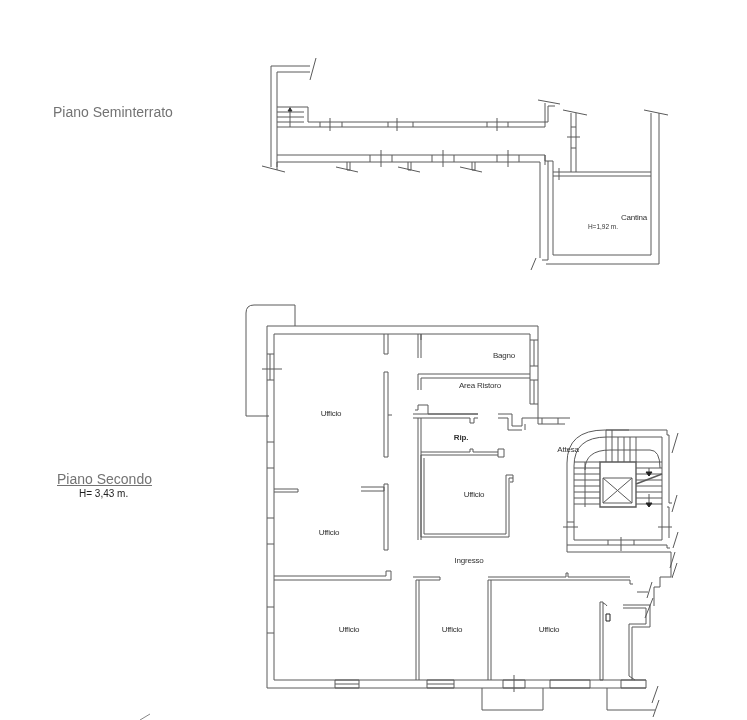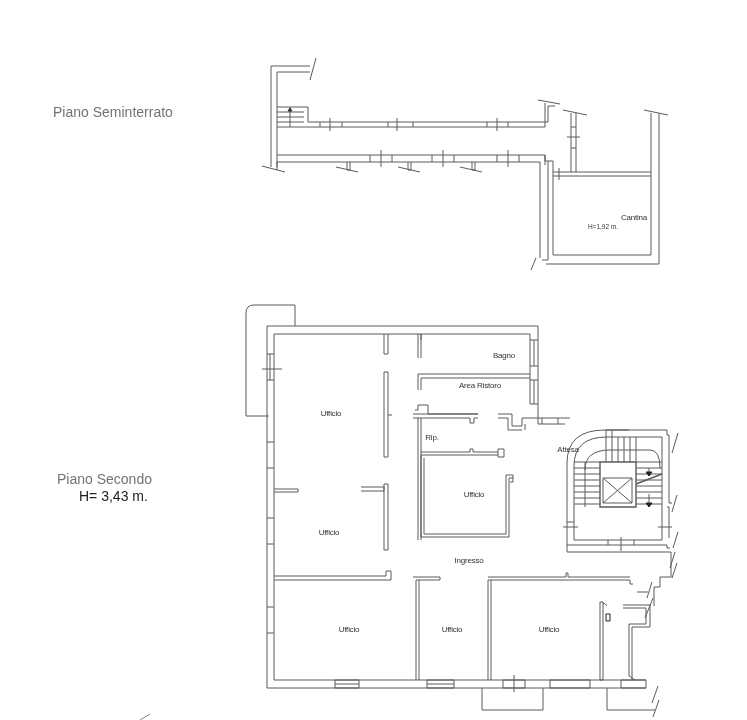--- a/index.html
+++ b/index.html
@@ -1,28 +1,28 @@
 <!DOCTYPE html>
 <html><head>
   <meta charset="utf-8">
   <style>
     html, body { margin: 0; padding: 0; background: #ffffff; }
     body { width: 747px; height: 720px; position: relative; overflow: hidden; font-family: "Liberation Sans", sans-serif; }
     .plan-svg { position: absolute; left: 0; top: 0; }
     .floor-title { position: absolute; color: #737373; font-size: 14px; white-space: nowrap; font-family: "Liberation Sans", sans-serif; }
-    .floor-sub { position: absolute; color: #222; font-size: 14px; white-space: nowrap; font-family: "Liberation Sans", sans-serif; }
+    .floor-sub { position: absolute; color: #222; font-size: 10px; white-space: nowrap; font-family: "Liberation Sans", sans-serif; }
     .room-label { position: absolute; color: #333; font-size: 8px; white-space: nowrap; transform: translate(-50%, -50%); font-family: "Liberation Sans", sans-serif; letter-spacing: -0.2px; }
     .room-sub { position: absolute; color: #333; font-size: 6.5px; white-space: nowrap; transform: translate(-50%, -50%); font-family: "Liberation Sans", sans-serif; }
     svg line, svg path, svg rect, svg polyline { vector-effect: non-scaling-stroke; }
   </style>
 </head>
 <body>
 
 <div class="floor-title" style="left:53px; top:104px;">Piano Seminterrato</div>
-<div class="floor-title" style="left:57px; top:471px;">Piano Secondo</div>
+<div class="floor-title" style="left:57px; top:471px;text-decoration:underline;">Piano Secondo</div>
 <div class="floor-sub" style="left:79px; top:488px;">H= 3,43 m.</div>
 
 <svg class="plan-svg" width="747" height="720" viewBox="0 0 747 720" xmlns="http://www.w3.org/2000/svg" fill="none" stroke="#5a5a5a" stroke-width="1">
 
   <g>
 
     <polyline points="310,66 271,66 271,167"></polyline>
     <polyline points="310,72 277,72 277,167"></polyline>
     <line x1="316" y1="58" x2="310" y2="80"></line>
 
@@ -260,19 +260,19 @@
   <line x1="140" y1="720" x2="150" y2="714" stroke="#888"></line>
 </svg>
 
 <div class="room-label" style="left:602px; top:217px;margin-left:32px;">Cantina</div>
 <div class="room-sub" style="left:603px; top:226px;">H=1,92 m.</div>
 
 <div class="room-label" style="left:331px; top:413px;">Ufficio</div>
 <div class="room-label" style="left:329px; top:532px;">Ufficio</div>
 <div class="room-label" style="left:476px; top:355px;margin-left:28px;">Bagno</div>
 <div class="room-label" style="left:480px; top:385px;">Area Ristoro</div>
-<div class="room-label" style="left:432px; top:437px;">Rip.</div>
+<div class="room-label" style="left:461px; top:437px;font-weight:bold;">Rip.</div>
 <div class="room-label" style="left:546px; top:449px;margin-left:22px;">Attesa</div>
 <div class="room-label" style="left:474px; top:494px;">Ufficio</div>
 <div class="room-label" style="left:469px; top:560px;">Ingresso</div>
 <div class="room-label" style="left:349px; top:629px;">Ufficio</div>
 <div class="room-label" style="left:452px; top:629px;">Ufficio</div>
 <div class="room-label" style="left:549px; top:629px;">Ufficio</div>
 
 </body></html>

